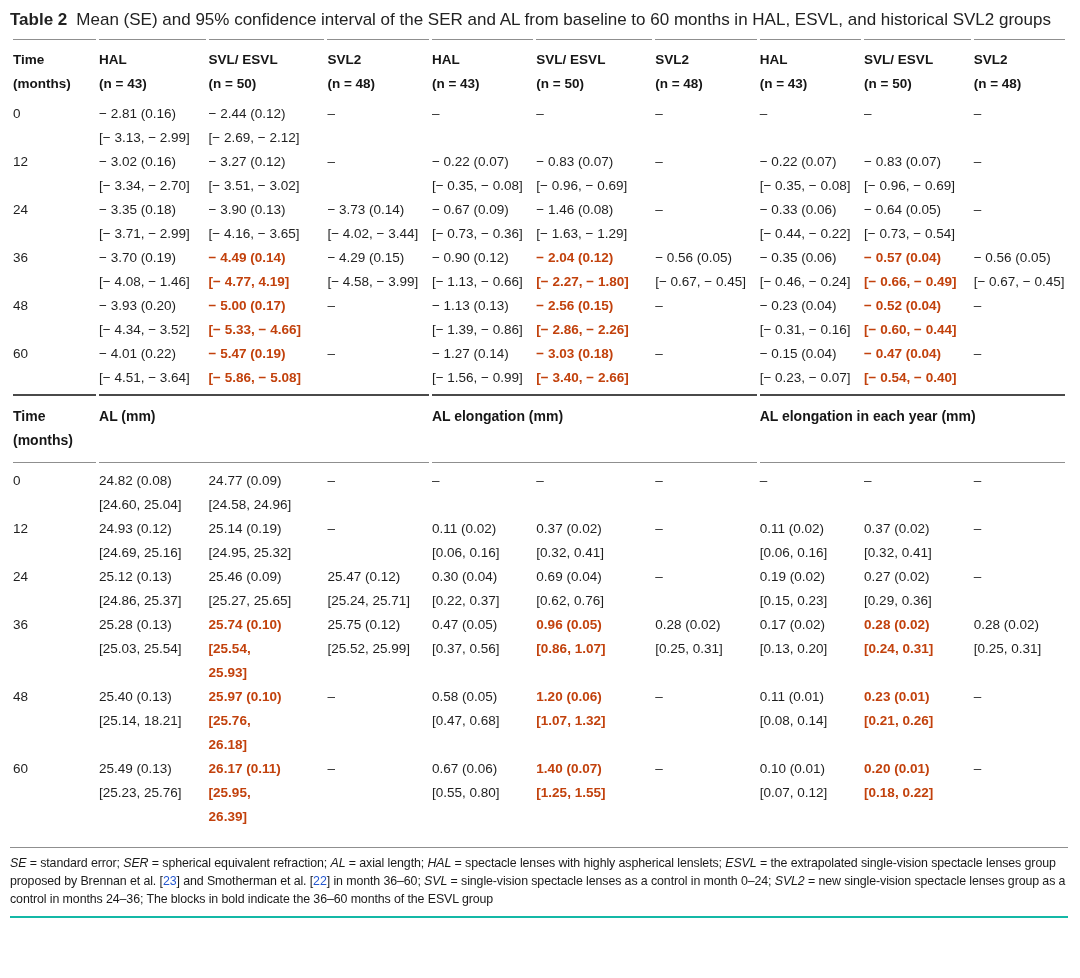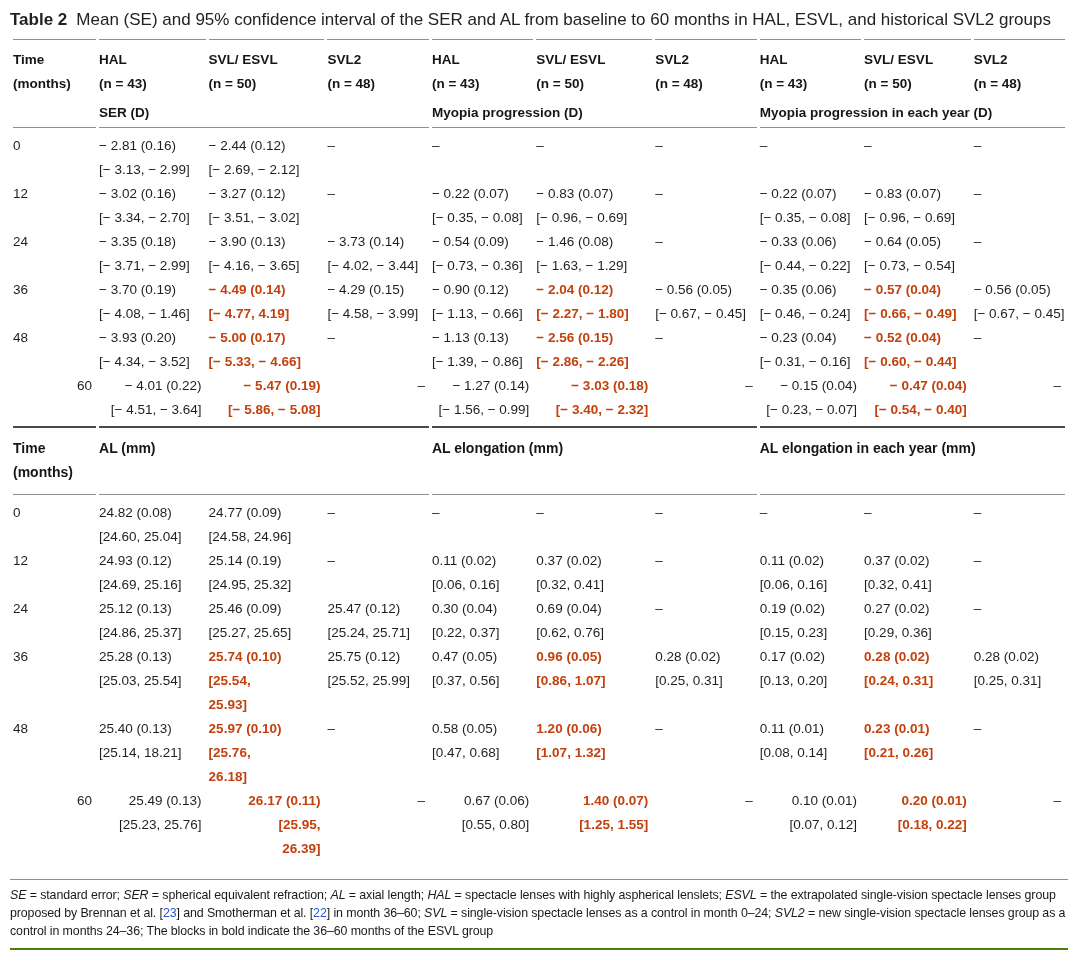--- a/index.html
+++ b/index.html
@@ -14,30 +14,30 @@
         font-size:13.5px;color:#1f1f1f;}
   td{vertical-align:top;padding:0 4px 0 0;}
 
   
   tr.ghead td{border-top:1px solid #8f8f8f;padding-top:8px;font-weight:700;color:#161616;}
   tr.ghead div{line-height:24px;white-space:nowrap;}
   tr.mhead td{font-weight:700;color:#161616;padding:9px 0 7px;border-bottom:1px solid #8f8f8f;white-space:nowrap;}
 
   tbody td{line-height:24px;}
   tbody tr.first td{padding-top:6px;}
-  tbody tr.last td{padding-bottom:4px;text-align:right;}
+  tbody tr.last td{padding-bottom:4px;}
   .b{font-weight:700;color:#c2410c;}
   .mean,.ci{white-space:nowrap;}
 
   
   table.t2 thead td{border-top:2px solid #4a4a4a;border-bottom:1px solid #8f8f8f;
         font-weight:700;color:#161616;font-size:14px;padding:8px 0 10px;}
   table.t2 thead div{line-height:24px;white-space:nowrap;}
 
-  .footnote{margin-top:14px;border-top:1px solid #8f8f8f;border-bottom:2px solid #4d7c0f;
+  .footnote{margin-top:14px;border-top:1px solid #8f8f8f;border-bottom:2px solid #14b8a6;
         padding:6px 2px 8px 0;font-size:12.4px;line-height:18px;color:#1a1a1a;letter-spacing:-0.1px;}
   .footnote em{font-style:italic;}
   .footnote .cite{cursor:pointer;}
 </style>
 </head>
 <body>
 
 <div class="page">
 
   <div class="caption">
@@ -93,26 +93,20 @@
           </td>
           <td>
             <div>SVL/ ESVL</div>
             <div>(n = 50)</div>
           </td>
           <td>
             <div>SVL2</div>
             <div>(n = 48)</div>
           </td>
         </tr>
-      <tr class="mhead" id="t1-measures">
-          <td></td>
-          <td colspan="3">SER (D)</td>
-          <td colspan="3">Myopia progression (D)</td>
-          <td colspan="3">Myopia progression in each year (D)</td>
-        </tr>
     </thead>
     <tbody id="t1-body">
         <tr class="first ">
           <td>
             <div>0</div>
           </td>
           <td>
             <div class="mean">− 2.81 (0.16)</div>
             <div class="ci">[− 3.13, − 2.99]</div>
           </td>
@@ -190,21 +184,21 @@
           </td>
           <td>
             <div class="mean">− 3.90 (0.13)</div>
             <div class="ci">[− 4.16, − 3.65]</div>
           </td>
           <td>
             <div class="mean">− 3.73 (0.14)</div>
             <div class="ci">[− 4.02, − 3.44]</div>
           </td>
           <td>
-            <div class="mean">− 0.54 (0.09)</div>
+            <div class="mean">− 0.67 (0.09)</div>
             <div class="ci">[− 0.73, − 0.36]</div>
           </td>
           <td>
             <div class="mean">− 1.46 (0.08)</div>
             <div class="ci">[− 1.63, − 1.29]</div>
           </td>
           <td>
             <div class="mean">–</div>
           </td>
           <td>
@@ -312,21 +306,21 @@
           </td>
           <td>
             <div class="mean">–</div>
           </td>
           <td>
             <div class="mean">− 1.27 (0.14)</div>
             <div class="ci">[− 1.56, − 0.99]</div>
           </td>
           <td>
             <div class="mean b">− 3.03 (0.18)</div>
-            <div class="ci b">[− 3.40, − 2.32]</div>
+            <div class="ci b">[− 3.40, − 2.66]</div>
           </td>
           <td>
             <div class="mean">–</div>
           </td>
           <td>
             <div class="mean">− 0.15 (0.04)</div>
             <div class="ci">[− 0.23, − 0.07]</div>
           </td>
           <td>
             <div class="mean b">− 0.47 (0.04)</div>

